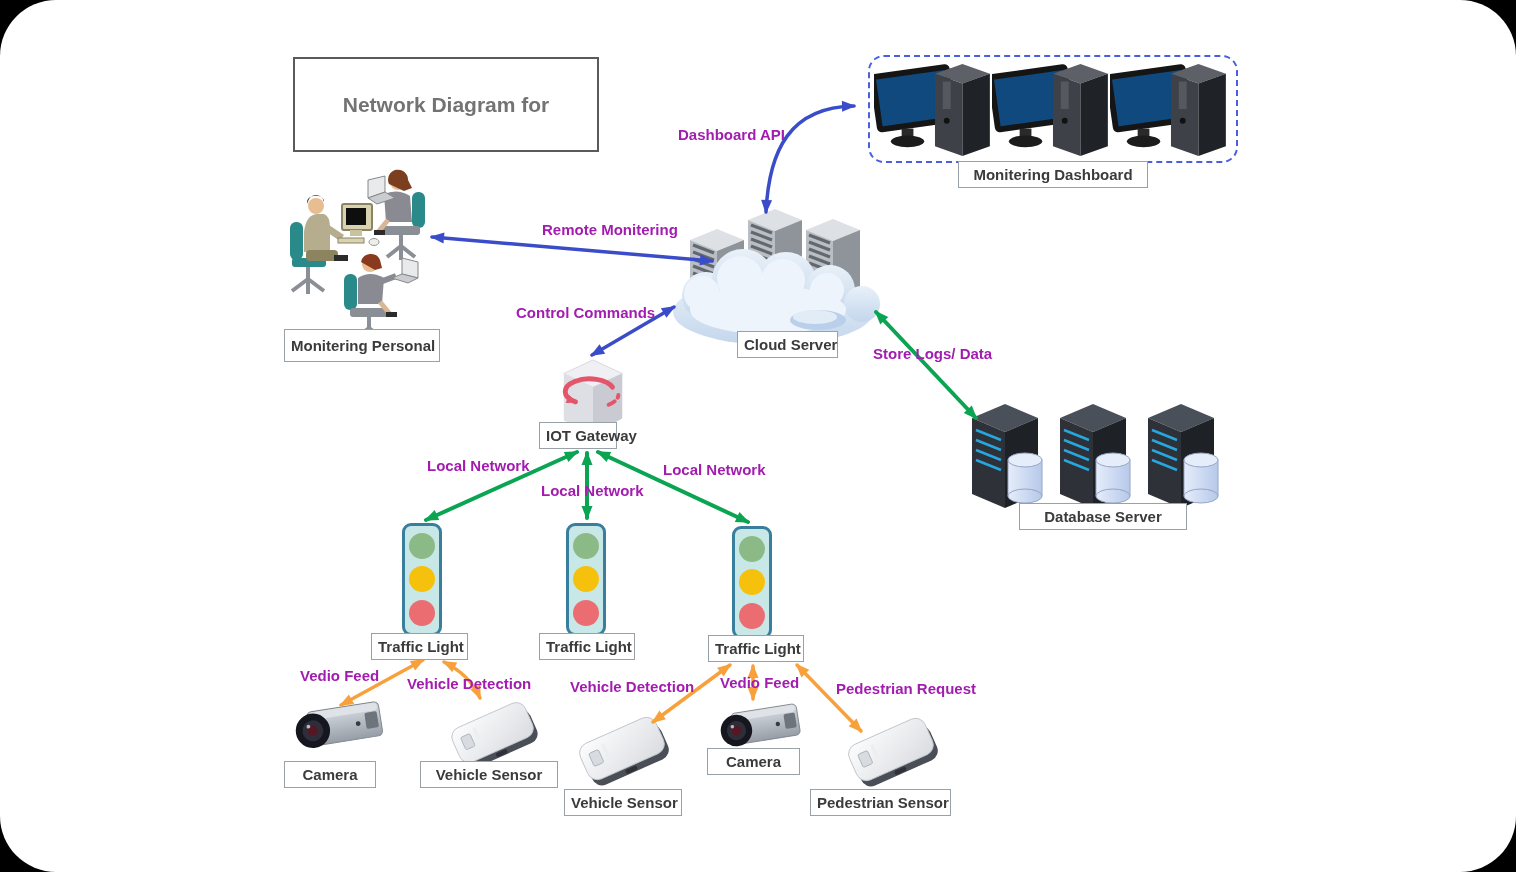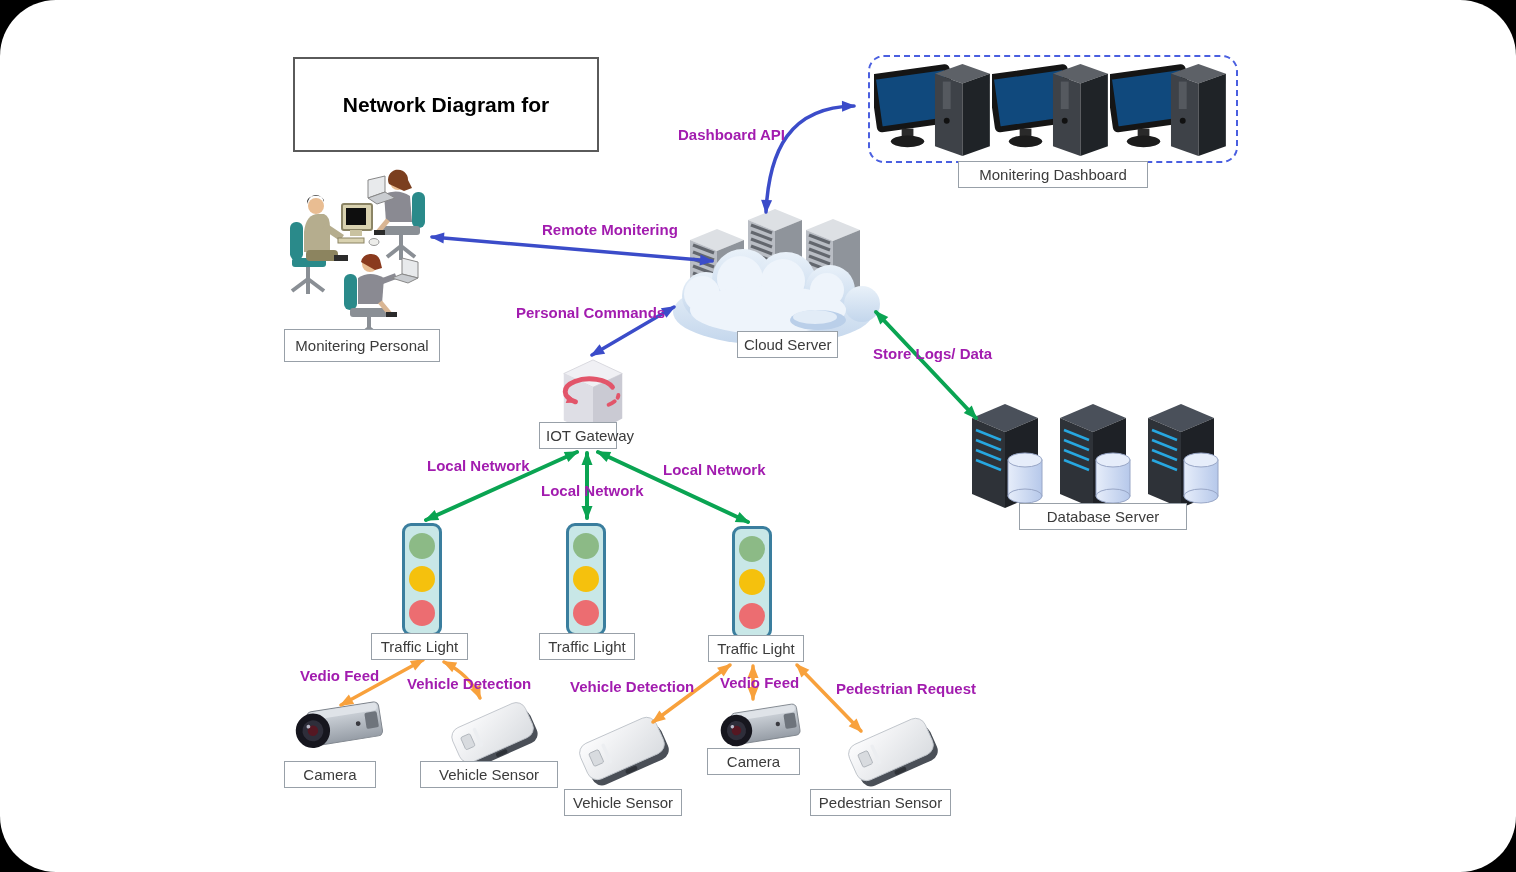--- a/index.html
+++ b/index.html
@@ -2,23 +2,23 @@
 <html><head>
 <meta charset="utf-8">
 <style>
   html,body{margin:0;padding:0;background:#000;}
   .canvas{position:relative;width:1516px;height:872px;background:#fff;border-radius:56px;overflow:hidden;
           font-family:"Liberation Sans",sans-serif;}
   .abs{position:absolute;}
   .overlay{position:absolute;left:0;top:0;pointer-events:none;}
   .titlebox{position:absolute;left:293px;top:57px;width:302px;height:91px;border:2px solid #5a5a5a;
             display:flex;flex-direction:column;justify-content:center;align-items:center;
-            color:#000000;font-weight:bold;font-size:21px;line-height:1.4;text-align:center;background:#fff;}
+            color:#737373;font-weight:bold;font-size:21px;line-height:1.4;text-align:center;background:#fff;}
   .dashedbox{position:absolute;left:868px;top:55px;width:366px;height:104px;border:2px dashed #4a5fe0;border-radius:16px;}
-  .nbox{position:absolute;background:#fff;border:1.5px solid #98a0a8;color:#3b3b3b;font-weight:normal;font-size:15px;
+  .nbox{position:absolute;background:#fff;border:1.5px solid #98a0a8;color:#3b3b3b;font-weight:bold;font-size:15px;
         text-align:center;padding:4px 6px;box-sizing:border-box;white-space:nowrap;}
   .elabel{position:absolute;font-weight:bold;font-size:15px;color:#a21caf;white-space:nowrap;}
   .tlight{position:absolute;width:34px;height:101px;background:#c8e7e7;border:3px solid #3a7e9e;border-radius:9px;
           display:flex;flex-direction:column;align-items:center;justify-content:space-around;padding:3px 0;}
   .tlight .lamp{width:26px;height:26px;border-radius:50%;}
   .lamp.g{background:#8cba86;} .lamp.y{background:#f5c10d;} .lamp.r{background:#ec6d71;}
   .ed{stroke-linecap:round;fill:none;}
   .ed.blue{stroke:#3b4cc9;stroke-width:3.5px;}
   .ed.green{stroke:#0aa452;stroke-width:4px;}
   .ed.orange{stroke:#f8a13c;stroke-width:3.5px;}
@@ -290,21 +290,21 @@
   <div class="nbox" style="left:539px;top:633px;width:96px">Traffic Light</div>
   <div class="nbox" style="left:708px;top:635px;width:96px">Traffic Light</div>
   <div class="nbox" style="left:284px;top:761px;width:92px">Camera</div>
   <div class="nbox" style="left:707px;top:748px;width:93px">Camera</div>
   <div class="nbox" style="left:420px;top:761px;width:138px">Vehicle Sensor</div>
   <div class="nbox" style="left:564px;top:789px;width:118px">Vehicle Sensor</div>
   <div class="nbox" style="left:810px;top:789px;width:141px">Pedestrian Sensor</div>
 
   <div class="elabel" style="left:678px;top:126px">Dashboard API</div>
   <div class="elabel" style="left:542px;top:221px">Remote Monitering</div>
-  <div class="elabel" style="left:516px;top:304px">Personal Commands</div>
+  <div class="elabel" style="left:516px;top:304px">Control Commands</div>
   <div class="elabel" style="left:873px;top:345px">Store Logs/ Data</div>
   <div class="elabel" style="left:427px;top:457px">Local Network</div>
   <div class="elabel" style="left:541px;top:482px">Local Network</div>
   <div class="elabel" style="left:663px;top:461px">Local Network</div>
   <div class="elabel" style="left:300px;top:667px">Vedio Feed</div>
   <div class="elabel" style="left:407px;top:675px">Vehicle Detection</div>
   <div class="elabel" style="left:570px;top:678px">Vehicle Detection</div>
   <div class="elabel" style="left:720px;top:674px">Vedio Feed</div>
   <div class="elabel" style="left:836px;top:680px">Pedestrian Request</div>
 

